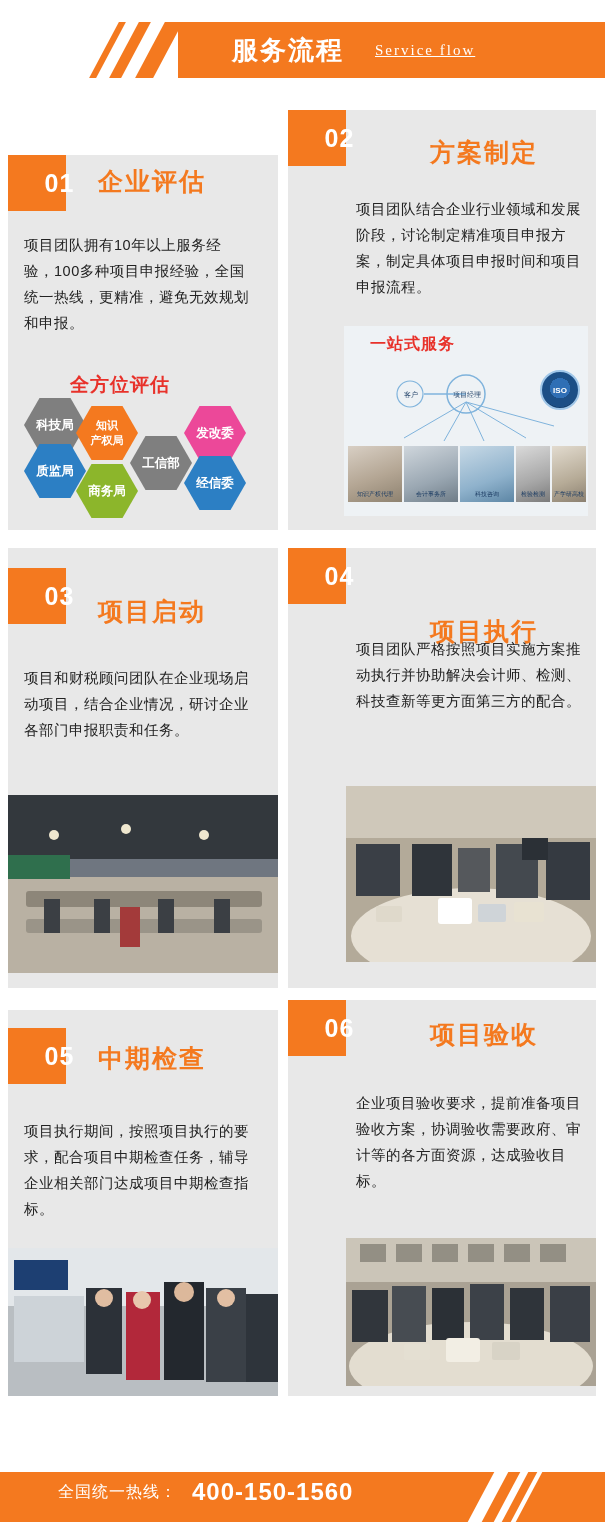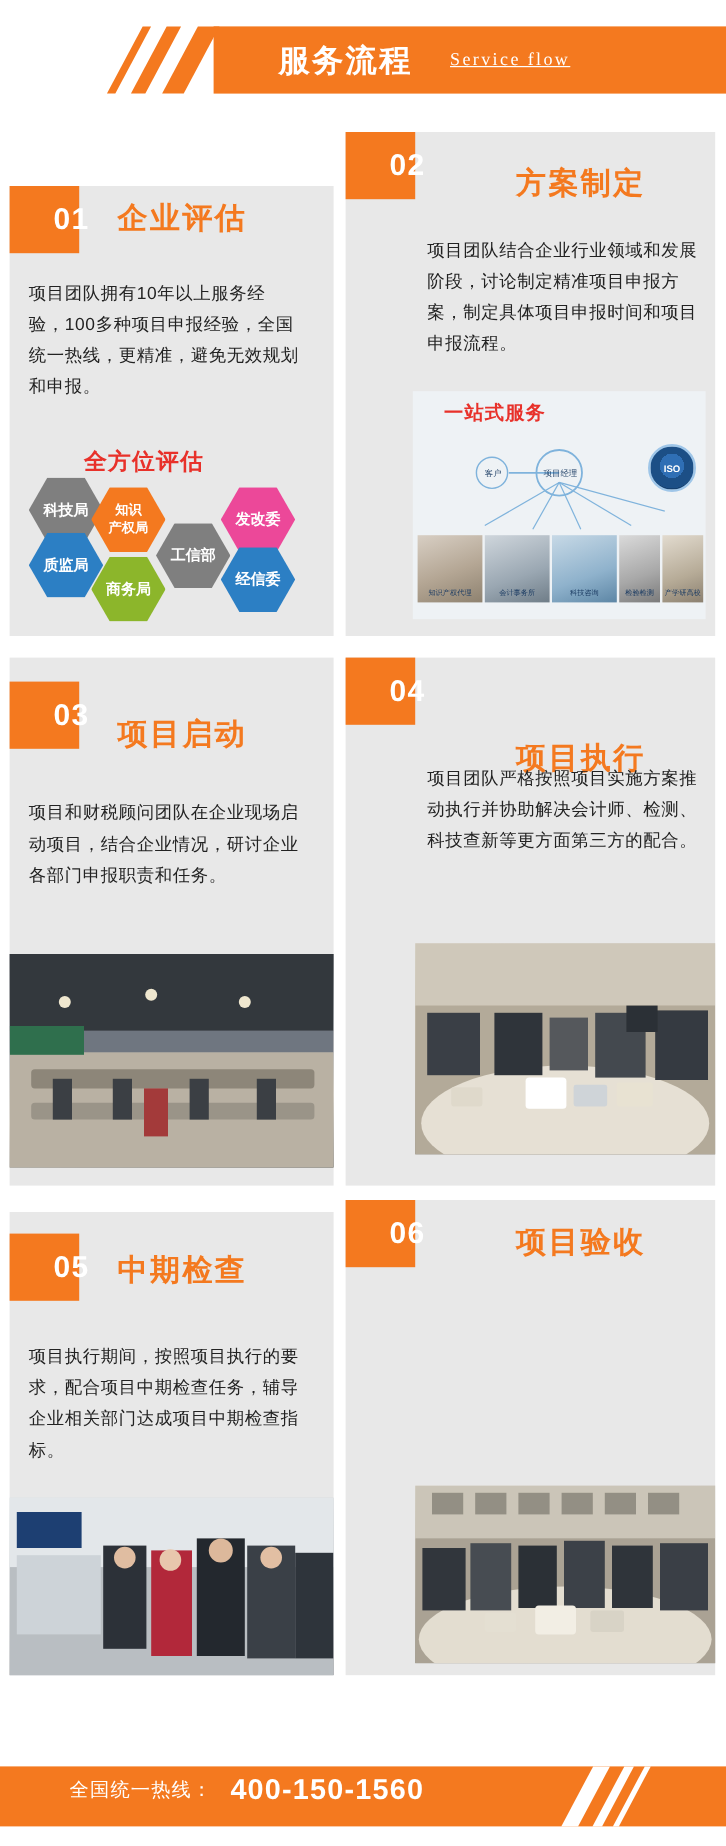--- a/index.html
+++ b/index.html
@@ -307,20 +307,21 @@
       <circle cx="134" cy="52" r="9" fill="#e8c7ad"></circle>
       <circle cx="176" cy="44" r="10" fill="#dcb89b"></circle>
       <circle cx="218" cy="50" r="9" fill="#e2bfa3"></circle>
     </svg>
   </div>
 
   <div class="card" style="left:288px; top:1000px; width:308px; height:396px;">
   </div>
   <div class="badge" style="left:288px; top:1000px; width:58px; height:56px;">06</div>
   <div class="card-title" style="left:430px; top:1018px;">项目验收</div>
+  <div class="card-body" style="left:356px; top:1090px; width:226px;">企业项目验收要求，提前准备项目验收方案，协调验收需要政府、审计等的各方面资源，达成验收目标。</div>
 
   <div class="photo" style="left:346px; top:1238px; width:250px; height:148px;
        background:linear-gradient(175deg,#d6d1c6 0%,#b7b0a2 45%,#8a8376 100%);">
     <svg width="250" height="148" style="position:absolute;left:0;top:0;">
       <rect x="0" y="0" width="250" height="44" fill="#cbc5b8"></rect>
       <rect x="0" y="44" width="250" height="104" fill="#aaa294"></rect>
       <ellipse cx="125" cy="128" rx="122" ry="44" fill="#e3ddd0"></ellipse>
       <rect x="14" y="6" width="26" height="18" fill="#6e6a60" opacity=".6"></rect>
       <rect x="50" y="6" width="26" height="18" fill="#6e6a60" opacity=".6"></rect>
       <rect x="86" y="6" width="26" height="18" fill="#6e6a60" opacity=".6"></rect>

